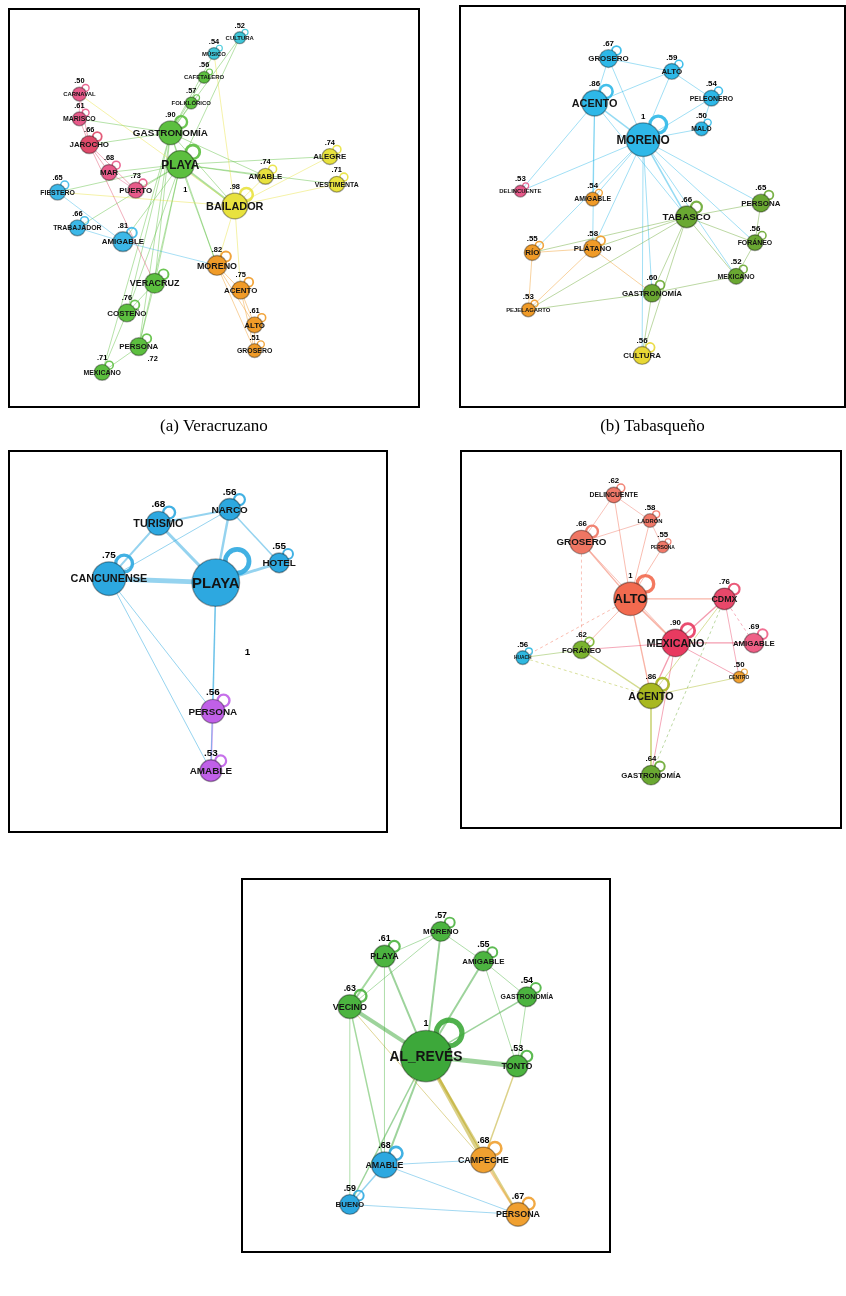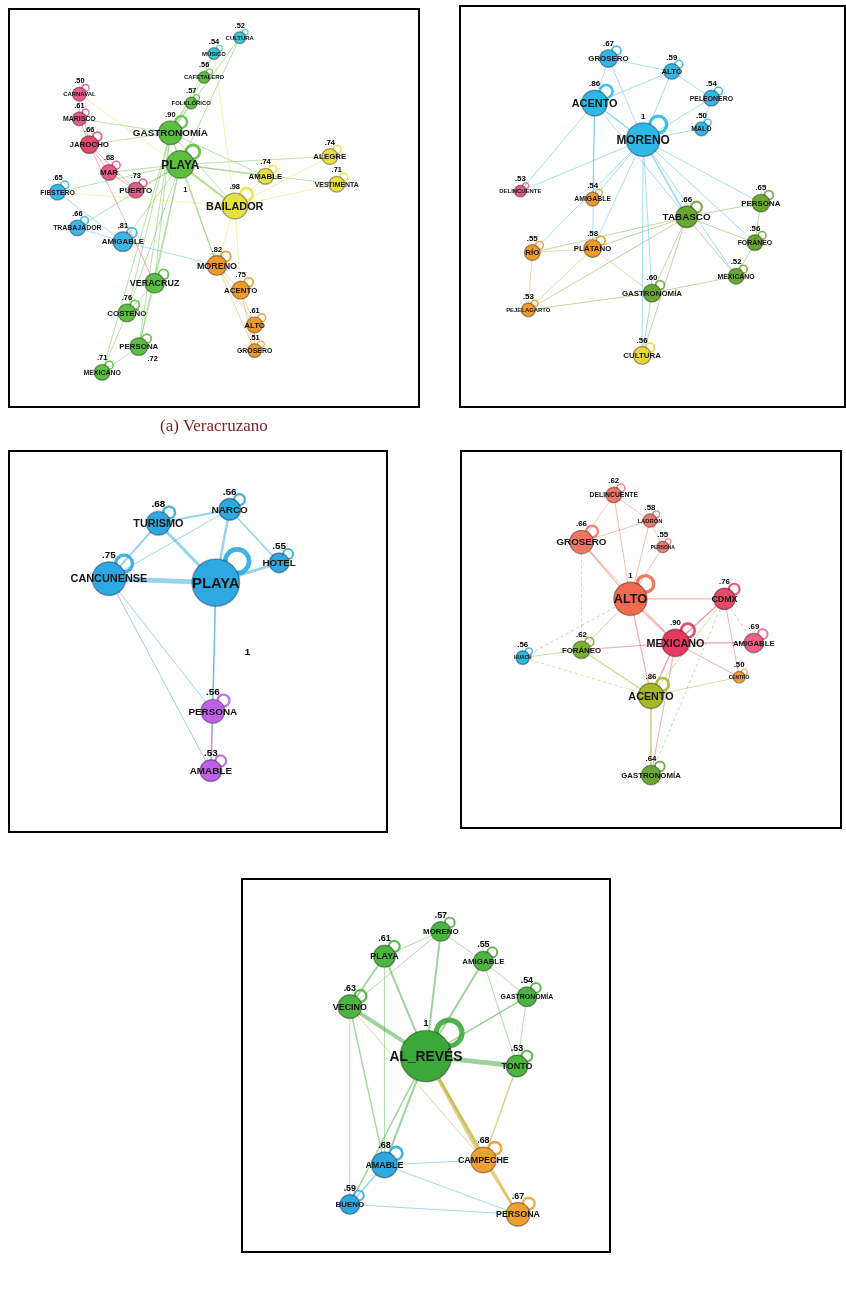--- a/index.html
+++ b/index.html
@@ -4,21 +4,21 @@
 <style>
   html,body{margin:0;padding:0;background:#fff;}
   .page{position:relative;width:846px;height:1296px;background:#fff;font-family:"Liberation Sans",sans-serif;overflow:hidden;}
   figure.panel{position:absolute;margin:0;padding:0;}
   .net{background:#fff;border:2px solid #000;box-sizing:border-box;}
   #p0{left:8px;top:8px;}   #p0 .net{width:412px;height:400px;}
   #p1{left:459px;top:5px;} #p1 .net{width:387px;height:403px;}
   #p2{left:8px;top:450px;} #p2 .net{width:380px;height:383px;}
   #p3{left:460px;top:450px;} #p3 .net{width:382px;height:379px;}
   #p4{left:241px;top:878px;} #p4 .net{width:370px;height:375px;}
-  figcaption.cap{margin-top:8px;text-align:center;font-family:"Liberation Serif",serif;font-size:17px;color:#7f1d1d;}
+  figcaption.cap{margin-top:8px;text-align:center;font-family:"Liberation Serif",serif;font-size:17px;color:#000000;}
   .net svg{display:block;width:100%;height:100%;}
   .lbl{font-family:"Liberation Sans",sans-serif;font-weight:700;fill:#141414;}
   .wt{font-family:"Liberation Sans",sans-serif;font-weight:700;fill:#000;}
 </style>
 </head>
 <body>
 
 <div class="page">
 
   <figure class="panel" id="p0">
@@ -381,20 +381,21 @@
             <text x="68" y="308.1" class="lbl" font-size="6" text-anchor="middle">PEJELAGARTO</text>
           </g>
           <g>
             <circle cx="191.1" cy="343.9" r="4.5" fill="none" stroke="#e8d835" stroke-width="1.8" opacity="0.9"></circle>
             <circle cx="183" cy="352" r="9" fill="#e8d835" stroke="rgba(0,0,0,0.35)" stroke-width="1.4"></circle>
             <text x="183" y="339" class="wt" font-size="8" text-anchor="middle">.56</text>
             <text x="183" y="354.8" class="lbl" font-size="8" text-anchor="middle">CULTURA</text>
           </g>
         </svg>
       </div>
+    <figcaption class="cap">(b) Tabasqueño</figcaption>
   </figure>
 
   <figure class="panel" id="p2">
     <div class="net">
         <svg viewBox="0 0 380 383">
           <line x1="100" y1="128" x2="208" y2="132" stroke="#2da8e0" stroke-width="5" opacity="0.5"></line>
           <line x1="150" y1="72" x2="208" y2="132" stroke="#2da8e0" stroke-width="3" opacity="0.5"></line>
           <line x1="150" y1="72" x2="100" y2="128" stroke="#2da8e0" stroke-width="2" opacity="0.5"></line>
           <line x1="150" y1="72" x2="222" y2="58" stroke="#2da8e0" stroke-width="2" opacity="0.5"></line>
           <line x1="222" y1="58" x2="208" y2="132" stroke="#2da8e0" stroke-width="2.5" opacity="0.5"></line>

